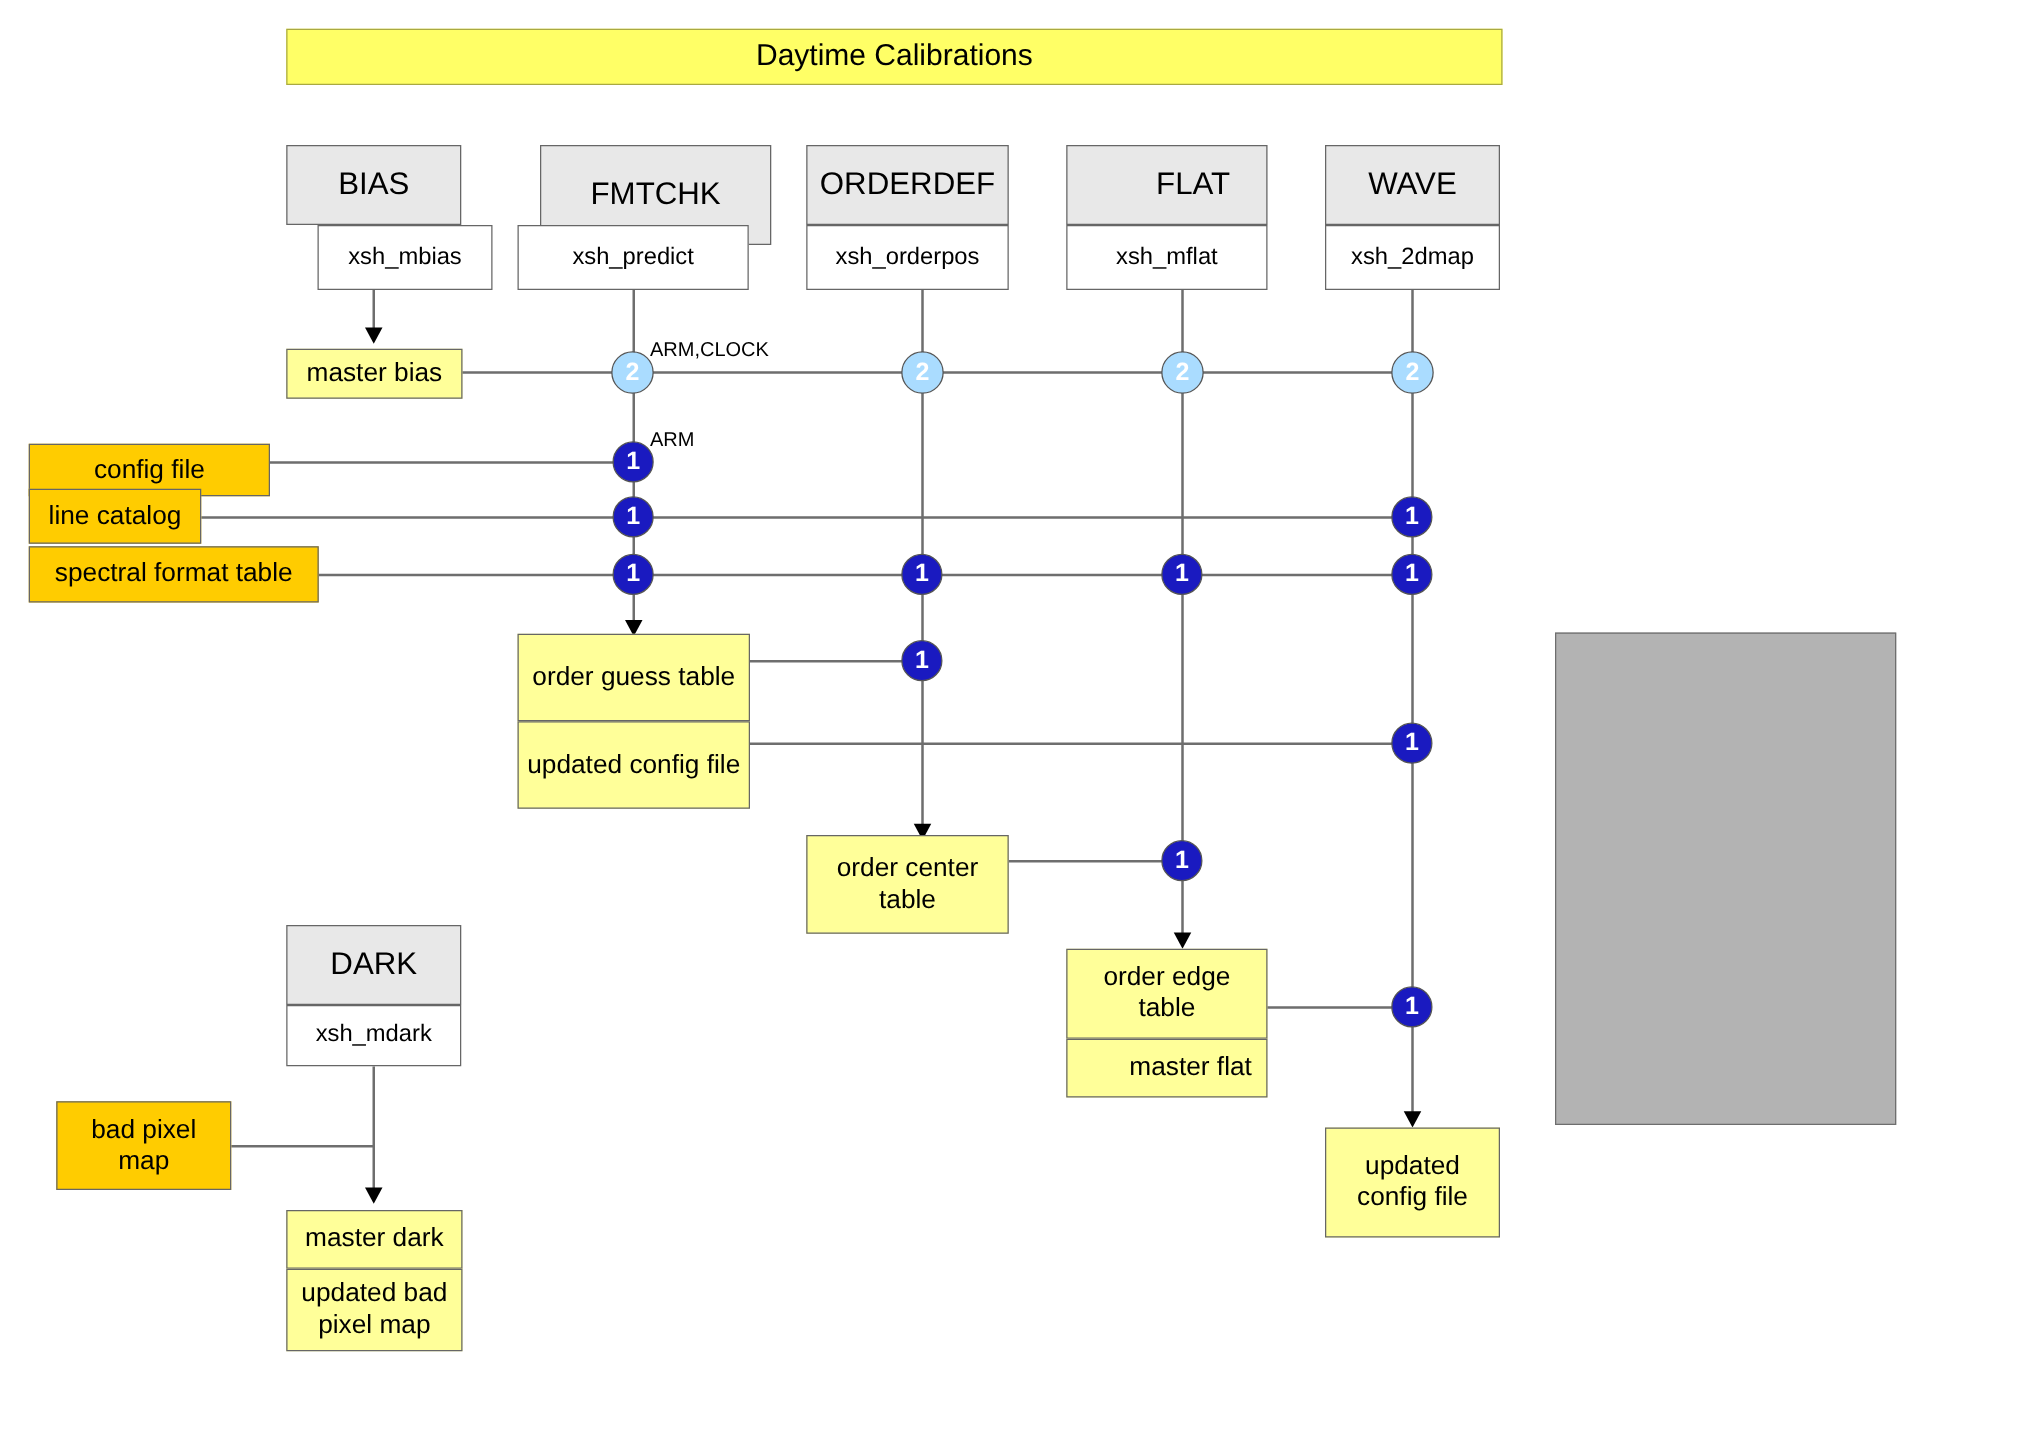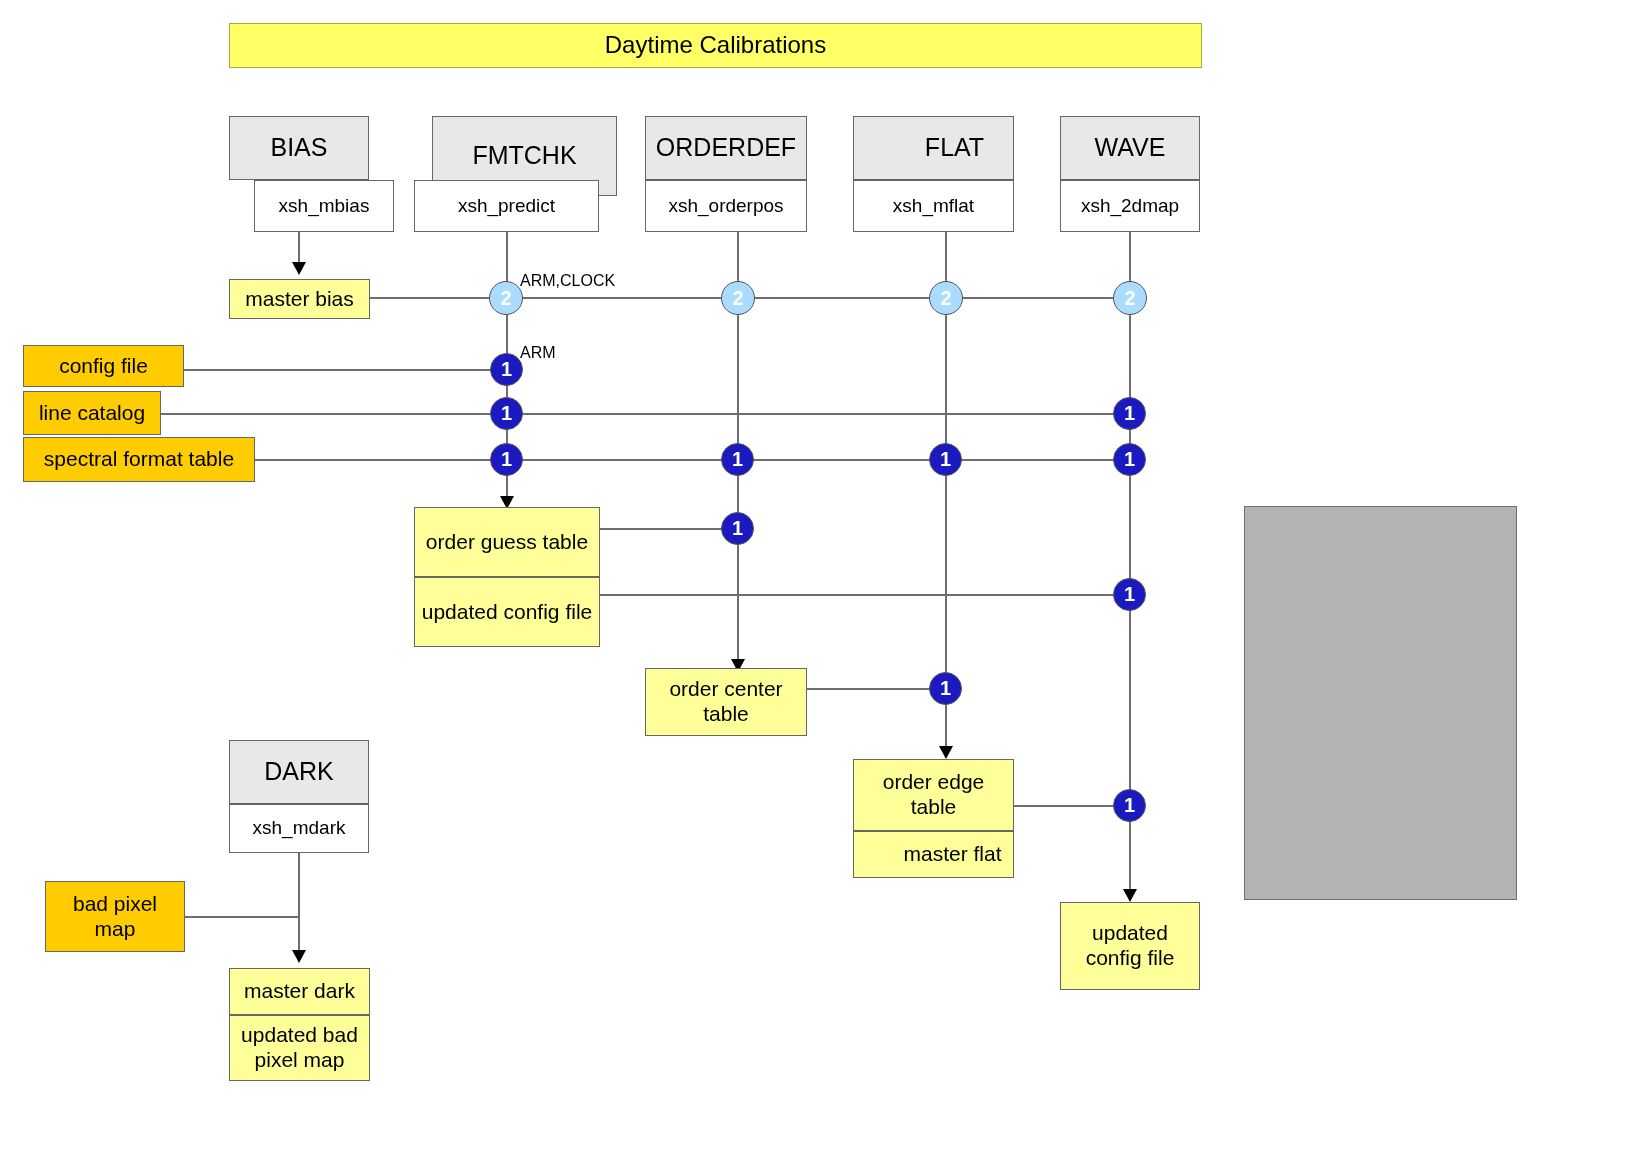--- a/index.html
+++ b/index.html
@@ -176,21 +176,21 @@
     <span>xsh_mdark</span>
   </div>
 
   <div class="arrow-down" style="left:292px; top:262px;"></div>
   <div class="arrow-down" style="left:500px; top:496px;"></div>
   <div class="arrow-down" style="left:731px; top:659px;"></div>
   <div class="arrow-down" style="left:939px; top:746px;"></div>
   <div class="arrow-down" style="left:1123px; top:889px;"></div>
   <div class="arrow-down" style="left:292px; top:950px;"></div>
 
-  <div class="box static" style="left:23px; top:345px; width:161px; height:42px;">
+  <div class="box static" style="left:23px; top:355px; width:193px; height:42px;">
     <span>config file</span>
   </div>
   <div class="box static" style="left:23px; top:391px; width:138px; height:44px;">
     <span>line catalog</span>
   </div>
   <div class="box static" style="left:23px; top:437px; width:232px; height:45px;">
     <span>spectral format table</span>
   </div>
   <div class="box static" style="left:45px; top:881px; width:140px; height:71px;">
     <span>bad pixel map</span>
@@ -200,21 +200,21 @@
     <span>master bias</span>
   </div>
 
   <div class="box master" style="left:414px; top:507px; width:186px; height:70px;">
     <span>order guess table</span>
   </div>
   <div class="box master" style="left:414px; top:577px; width:186px; height:70px;">
     <span>updated config file</span>
   </div>
 
-  <div class="box master" style="left:645px; top:668px; width:162px; height:68px;">
+  <div class="box master" style="left:645px; top:668px; width:162px; height:79px;">
     <span>order center table</span>
   </div>
 
   <div class="box master" style="left:853px; top:759px; width:161px; height:72px;">
     <span>order edge table</span>
   </div>
   <div class="box master" style="left:853px; top:831px; width:161px; height:47px;padding-left:44px;">
     <span>master flat</span>
   </div>
 

